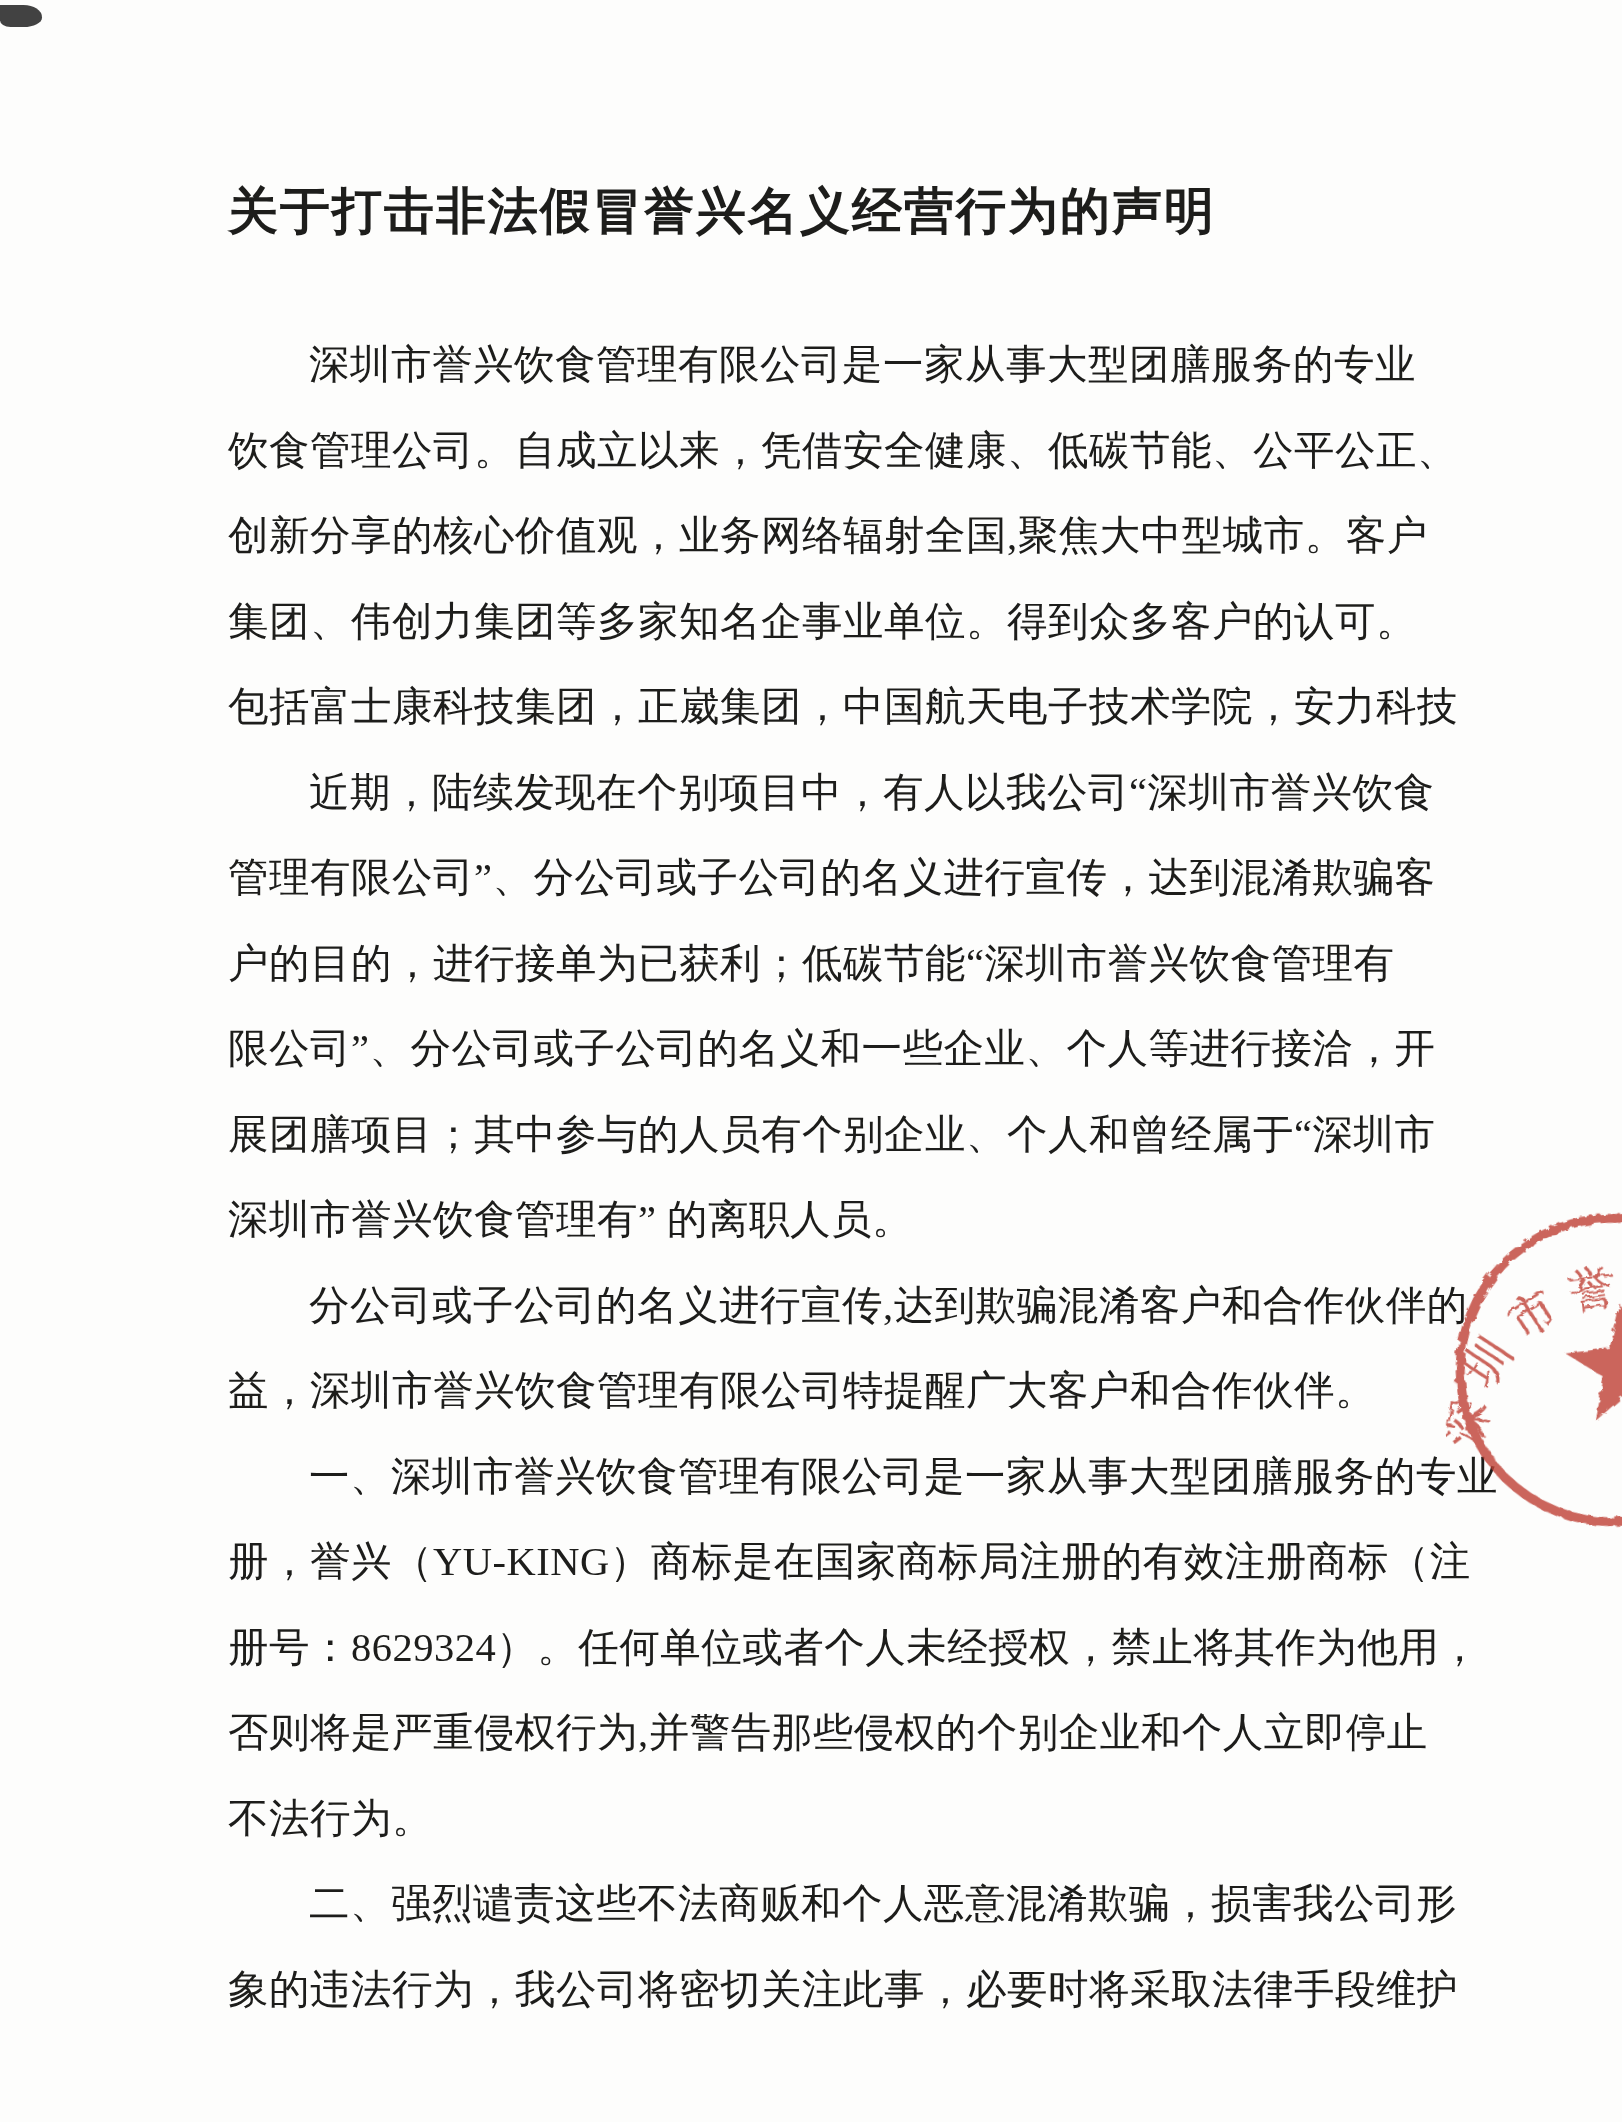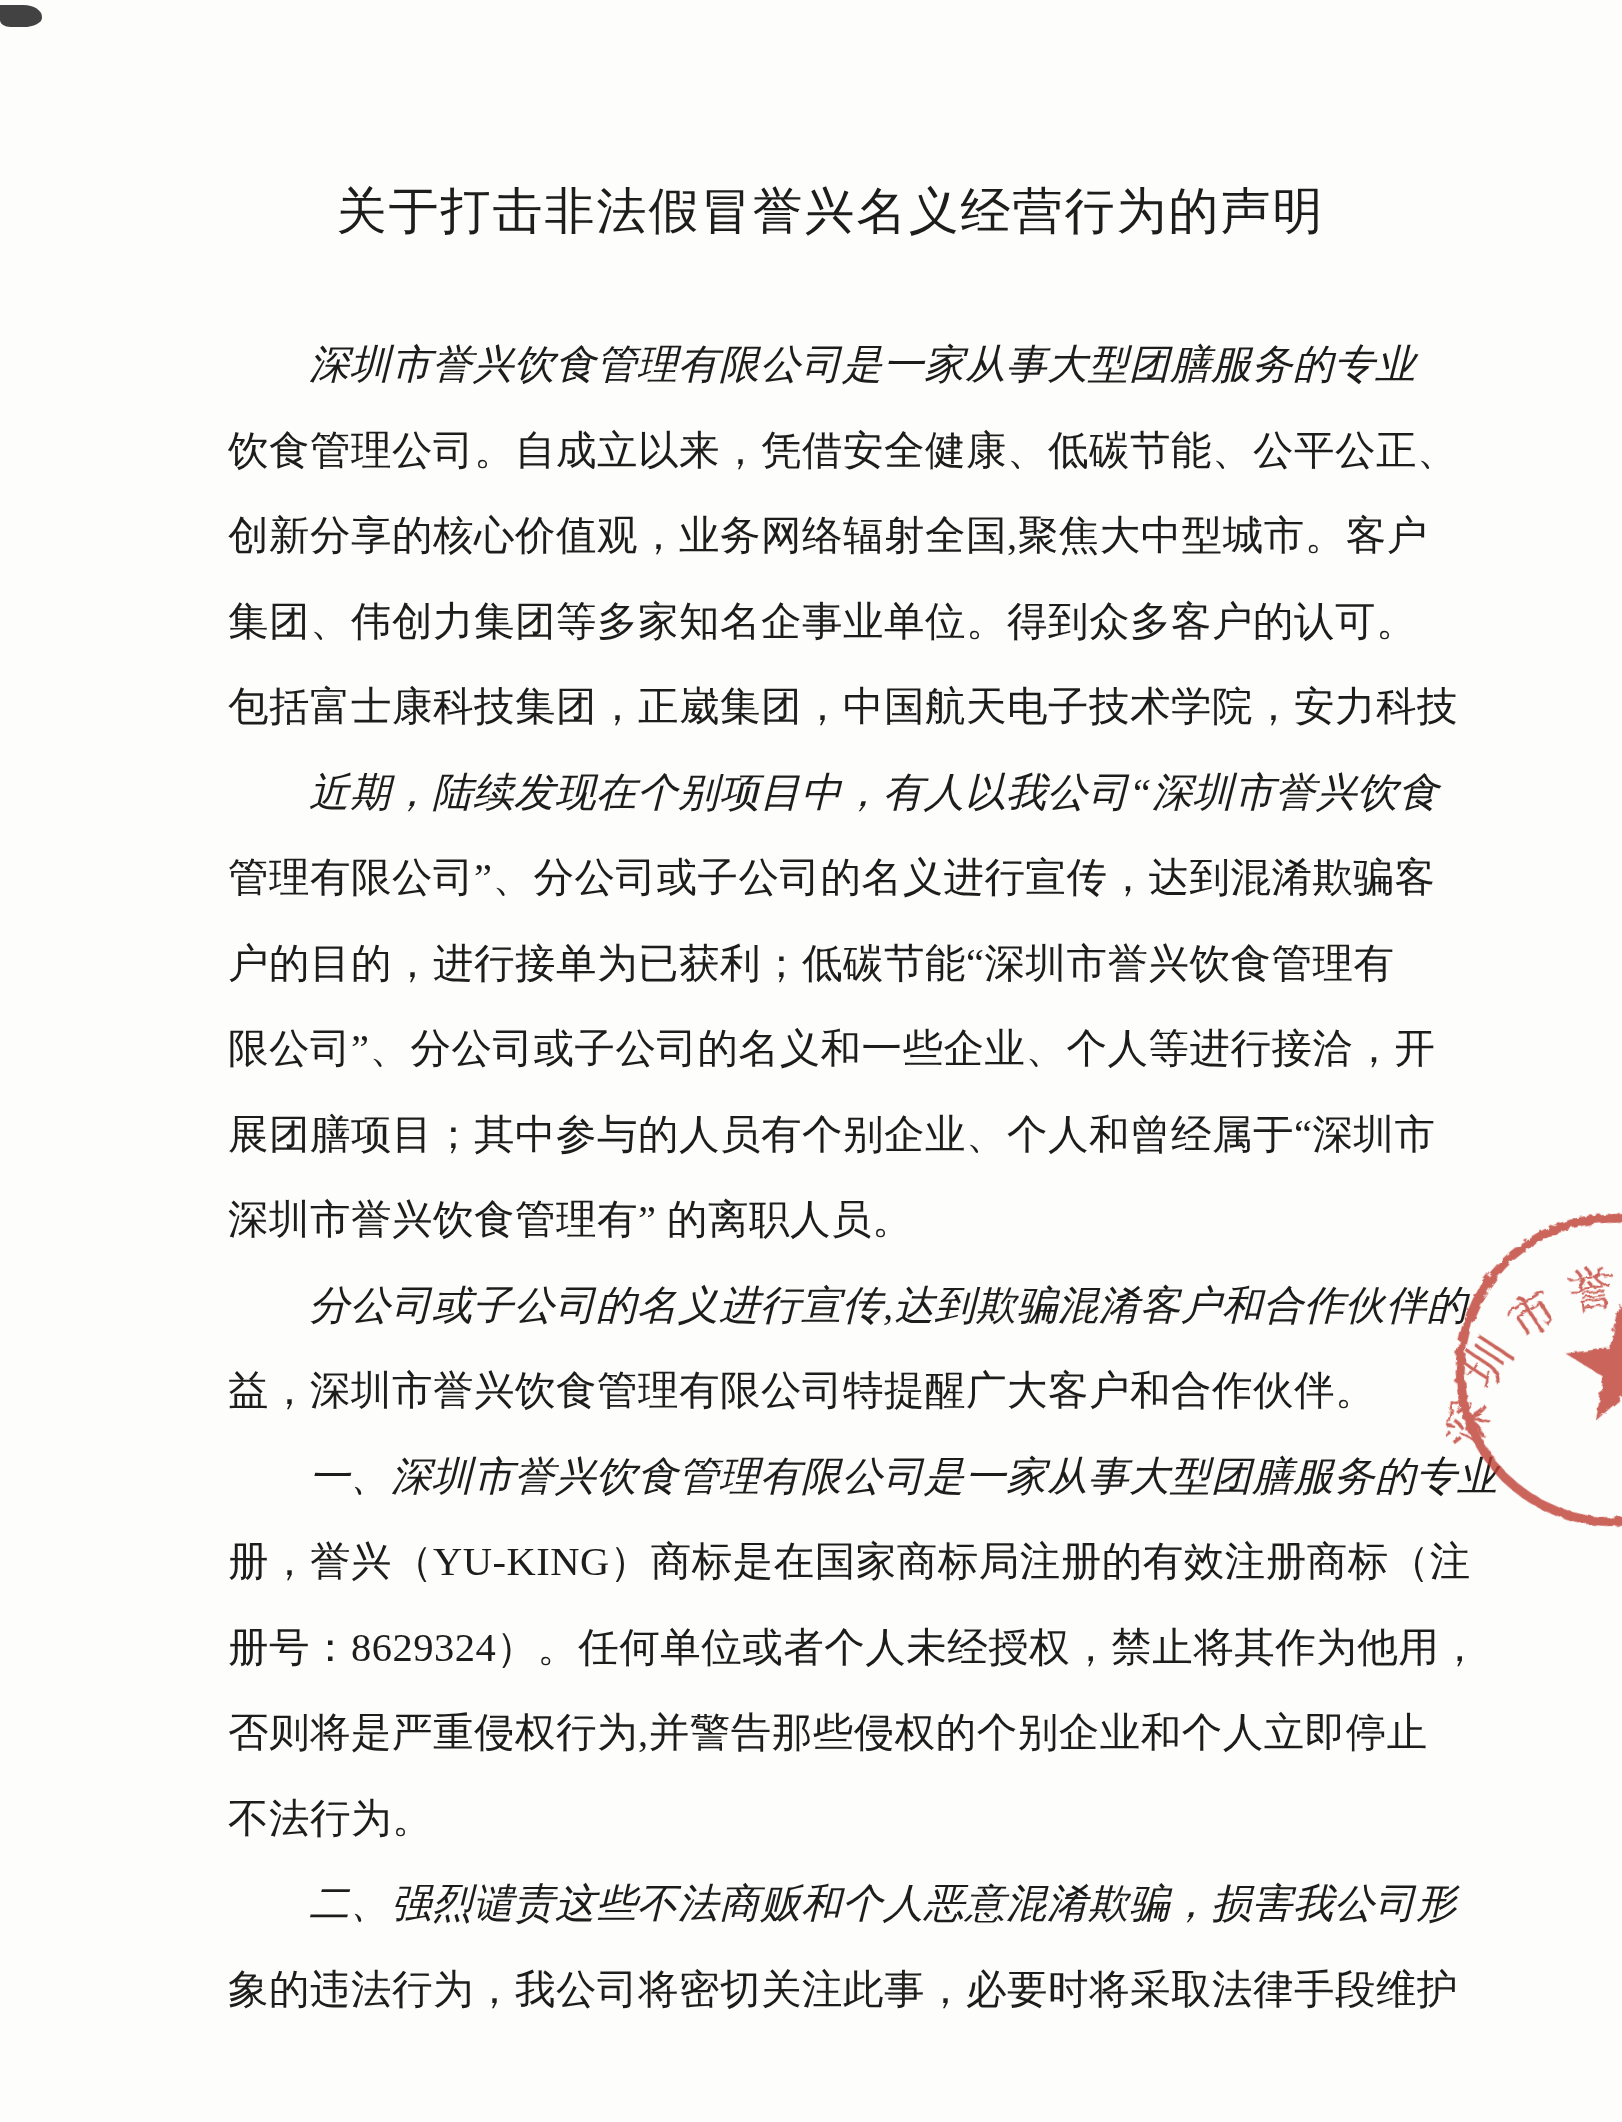--- a/index.html
+++ b/index.html
@@ -27,42 +27,40 @@
     background: #2e2e2e;
     border-radius: 0 70% 70% 40% / 0 90% 70% 50%;
     opacity: 0.9;
   }
   .doc-title {
     position: absolute;
     left: 228px;
     top: 178px;
     width: 1205px;
     margin: 0;
-    text-align: center;
     font-size: 50px;
-    font-weight: 400;
+    font-weight: 700;
     letter-spacing: 2px;
     white-space: nowrap;
   }
   .doc-body {
     position: absolute;
     left: 228px;
     top: 322px;
     width: 1205px;
   }
   .line {
     height: 85.5px;
     line-height: 85.5px;
     font-size: 40.5px;
     letter-spacing: 0.5px;
     white-space: nowrap;
   }
   .indent {
     text-indent: 81px;
-    font-style: italic;
   }
   
   .seal {
     position: absolute;
     left: 1440px;
     top: 1198px;
     width: 344px;
     height: 344px;
     transform: rotate(-6deg);
     opacity: 0.8;

